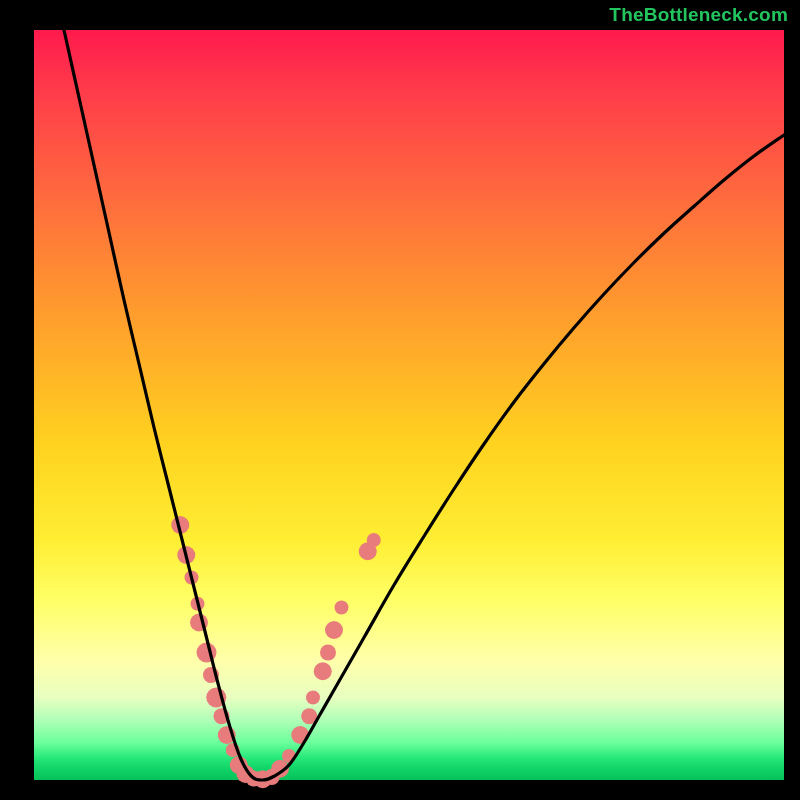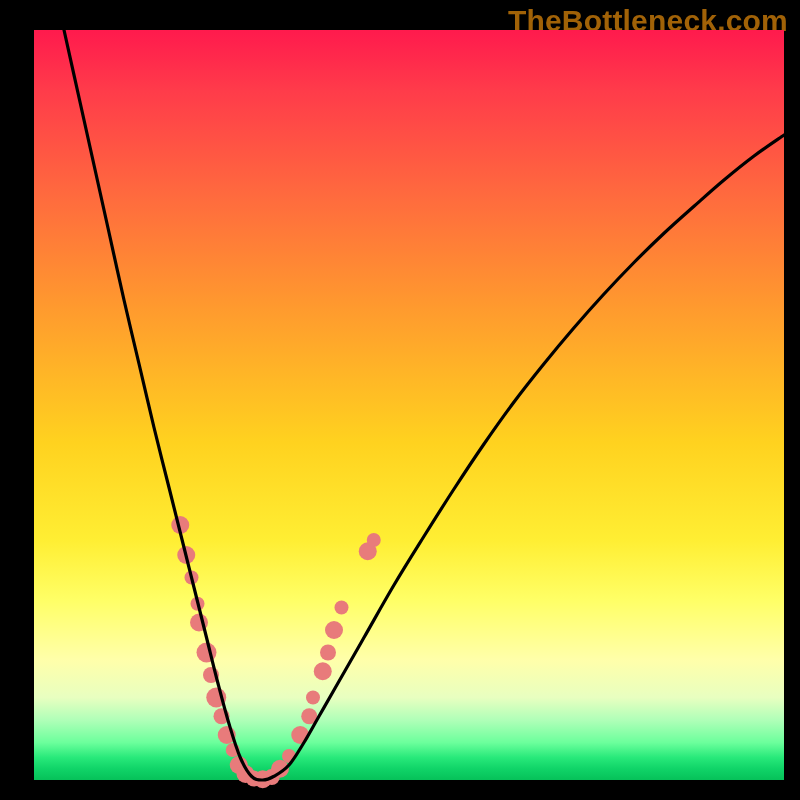--- a/index.html
+++ b/index.html
@@ -38,23 +38,23 @@
       #b0ffb8 92%,
       #6cff9c 95%,
       #28e97a 97%,
       #10d468 98.5%,
       #06c159 100%);
   }
   .watermark {
     position: absolute;
     top: 4px;
     right: 12px;
-    font-size: 30px;
+    font-size: 19px;
     font-weight: 600;
-    color: #a16207;
+    color: #22c55e;
     letter-spacing: 0.2px;
     user-select: none;
   }
   svg.curve {
     position: absolute;
     left: 0;
     top: 0;
     width: 750px;
     height: 750px;
     overflow: visible;

